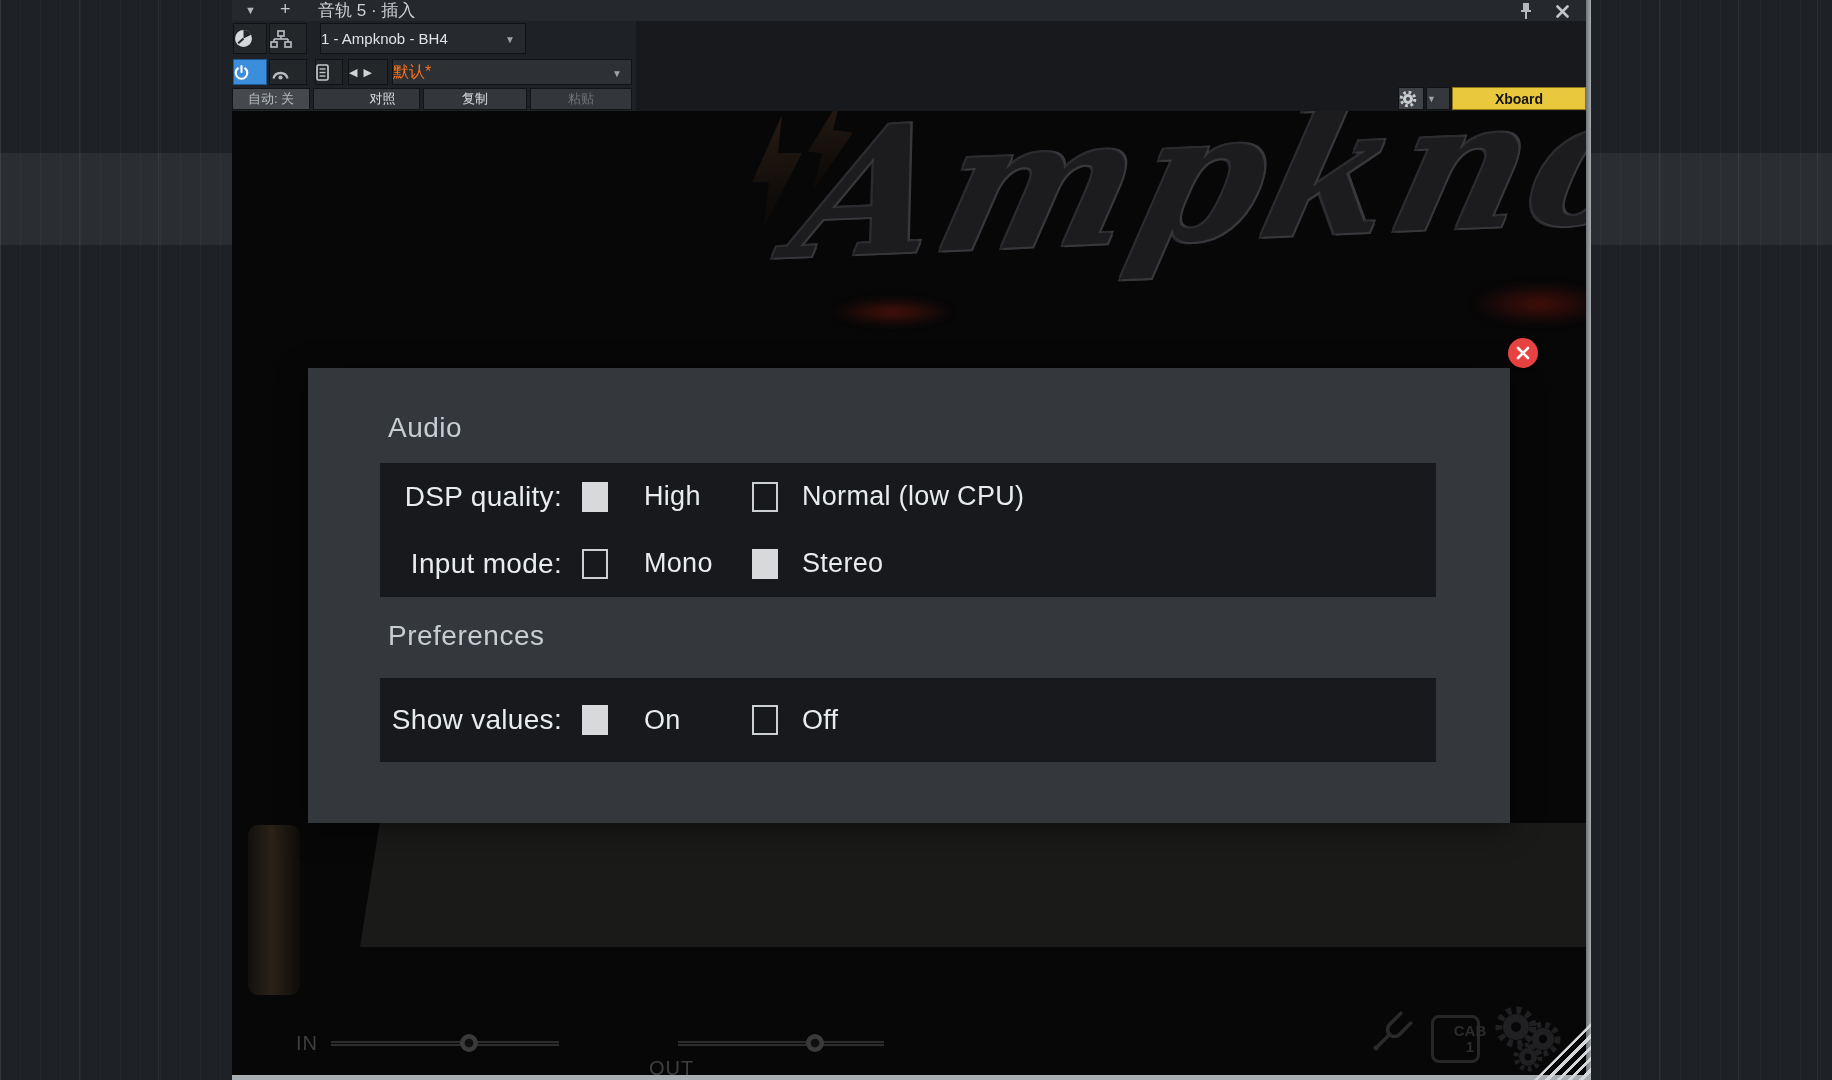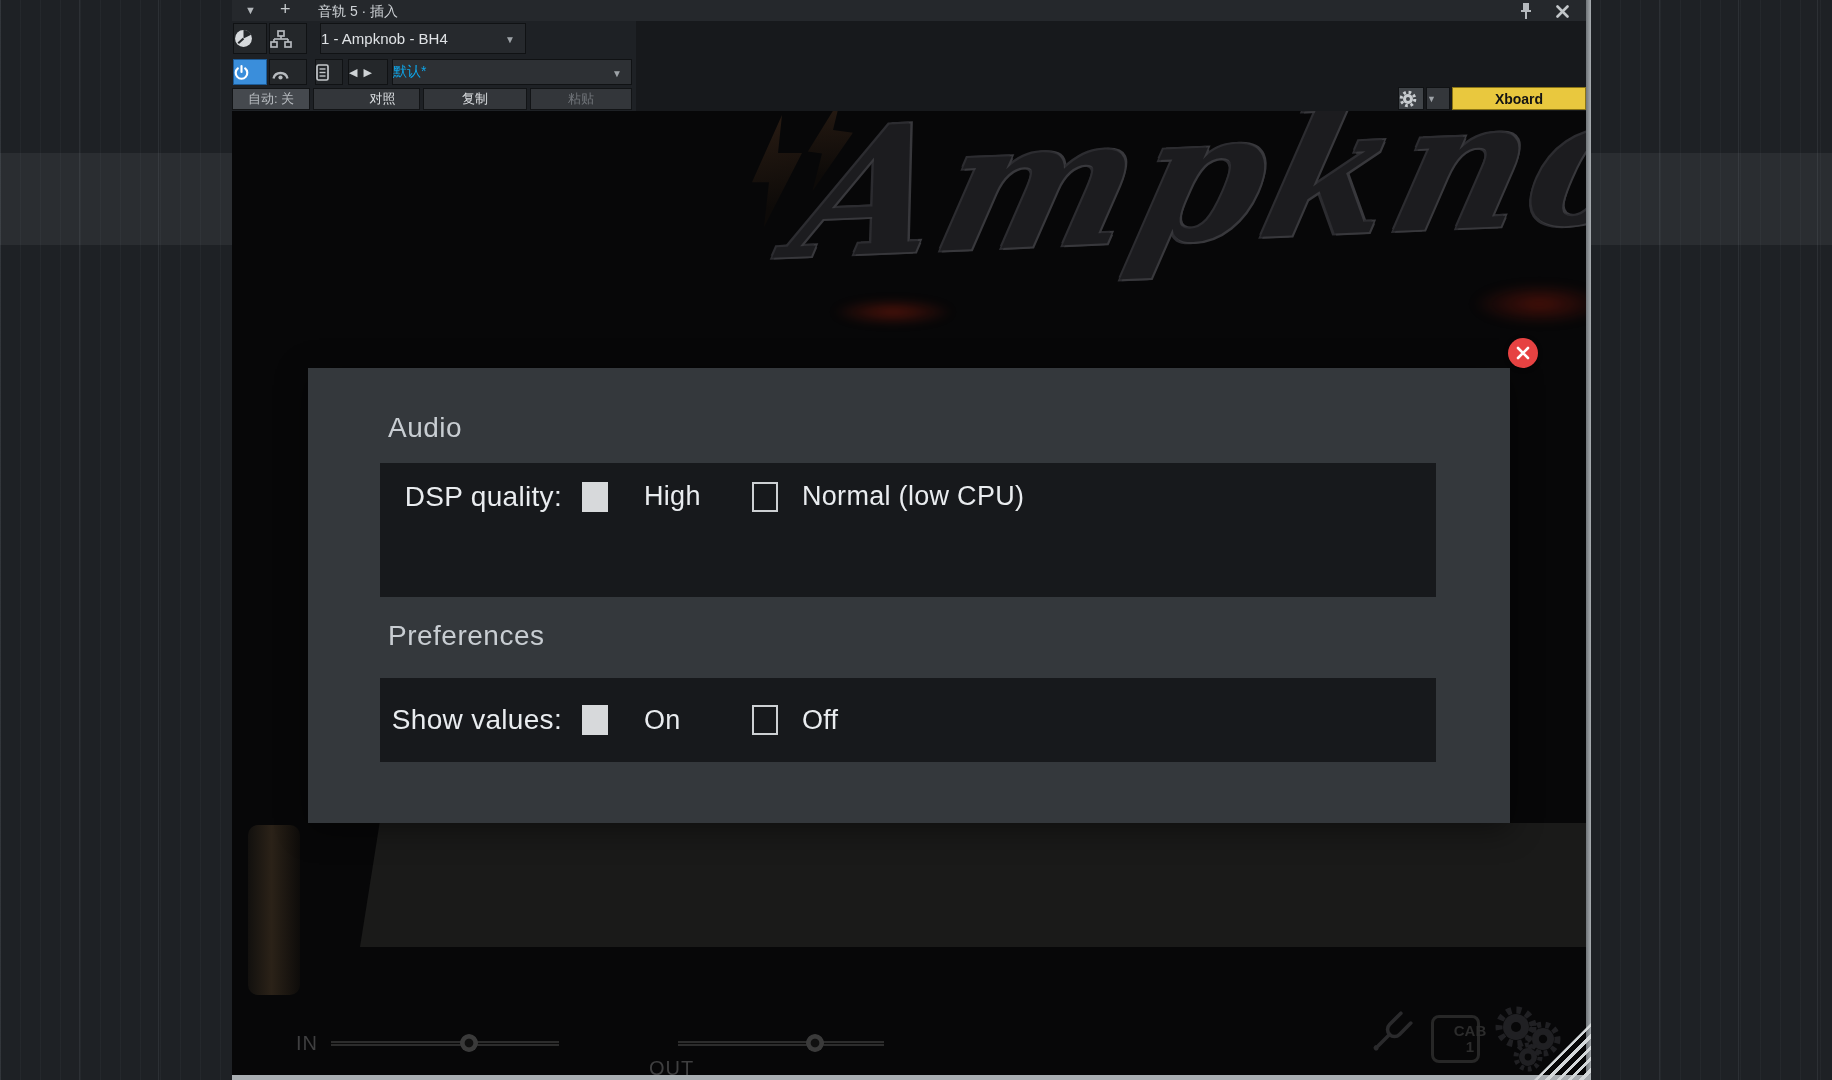--- a/index.html
+++ b/index.html
@@ -12,32 +12,32 @@
     background-image:
       repeating-linear-gradient(90deg, rgba(170,180,190,0.10) 0 1px, transparent 1px 79px),
       repeating-linear-gradient(90deg, rgba(140,150,160,0.06) 0 1px, transparent 1px 20px),
       linear-gradient(180deg, transparent 0 153px, rgba(255,255,255,0.055) 153px 245px, transparent 245px);
   }
 
   
   #window { left:232px; top:0; width:1359px; height:1080px; }
   #titlebar { left:0; top:0; width:1354px; height:21px; background:#25282c; }
   .tb-glyph { color:#b3b7bb; font-size:11px; line-height:21px; }
-  #win-title { left:86px; top:0; height:21px; line-height:22px; color:#ced2d6; font-size:14px; }
+  #win-title { left:86px; top:0; height:21px; line-height:22px; color:#ced2d6; font-size:17px; }
   #toolbar { left:0; top:21px; width:1354px; height:90px; background:#17191c; }
   #toolbar-left { left:0; top:0; width:404px; height:90px; background:#1e2125; }
 
   .btn { position:absolute; display:flex; align-items:center; justify-content:flex-start;
          background:#24272a; border:1px solid #101214; }
   #plugin-dd { left:88px; top:2px; width:206px; height:31px; background:#26292d; }
   #plugin-dd .dd-text { color:#dfe2e5; font-size:15px; }
   .dd-arrow { position:absolute; color:#9ea3a8; font-size:10px; }
   #power-btn { left:1px; top:38px; width:34px; height:26px; background:#3a8edb; border-color:#1d5b96; }
   #preset-dd { left:160px; top:38px; width:240px; height:26px; background:#2d3034; }
-  #preset-dd .dd-text { color:#0ea5e9; font-size:14px; }
+  #preset-dd .dd-text { color:#f97316; font-size:16px; }
   .row4-btn { height:22px; top:67px; display:flex; align-items:center; justify-content:center;
               font-size:13px; background:#33363a; color:#dde0e3; border:1px solid #121416; }
 
   #xboard-btn { left:1220px; top:66px; width:134px; height:23px; display:flex; align-items:center;
     justify-content:center; font-size:14px; font-weight:bold; color:#141414; border:1px solid #8a7415; }
   #gear-btn { left:1166px; top:66px; width:26px; height:23px; background:#404448; }
   #mini-dd-btn { left:1194px; top:66px; width:24px; height:23px; background:#34373b; }
 
   
   #content { left:0; top:111px; width:1354px; height:964px; background:#070708; overflow:hidden; }
@@ -245,20 +245,27 @@
   <div class="abs dlg-heading" style="left:80px;top:44px;">Audio</div>
 
   <div class="abs dlg-box" style="top:95px;height:134px;">
     <div class="opt-row">
       <span class="opt-label">DSP quality:</span>
       <span class="checkbox checked"></span>
       <span class="opt-text fixed">High</span>
       <span class="checkbox" style="margin-left:0;"></span>
       <span class="opt-text">Normal (low CPU)</span>
     </div>
+    <div class="opt-row">
+      <span class="opt-label">Input mode:</span>
+      <span class="checkbox"></span>
+      <span class="opt-text fixed">Mono</span>
+      <span class="checkbox checked" style="margin-left:0;"></span>
+      <span class="opt-text">Stereo</span>
+    </div>
   </div>
 
   <div class="abs dlg-heading" style="left:80px;top:252px;">Preferences</div>
 
   <div class="abs dlg-box" style="top:310px;height:84px;">
     <div class="opt-row tall">
       <span class="opt-label">Show values:</span>
       <span class="checkbox checked"></span>
       <span class="opt-text fixed">On</span>
       <span class="checkbox" style="margin-left:0;"></span>

